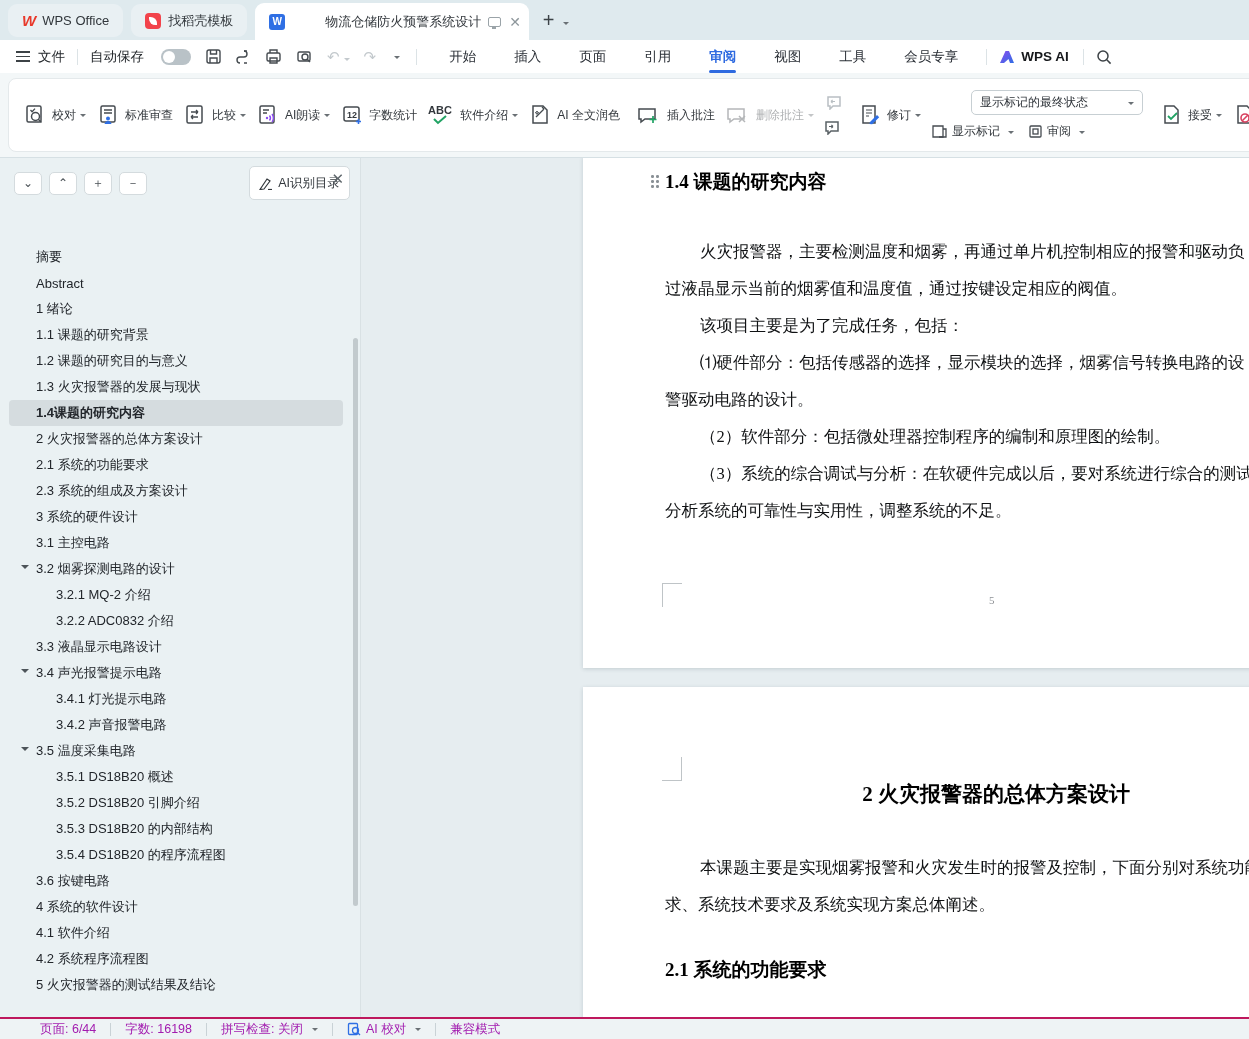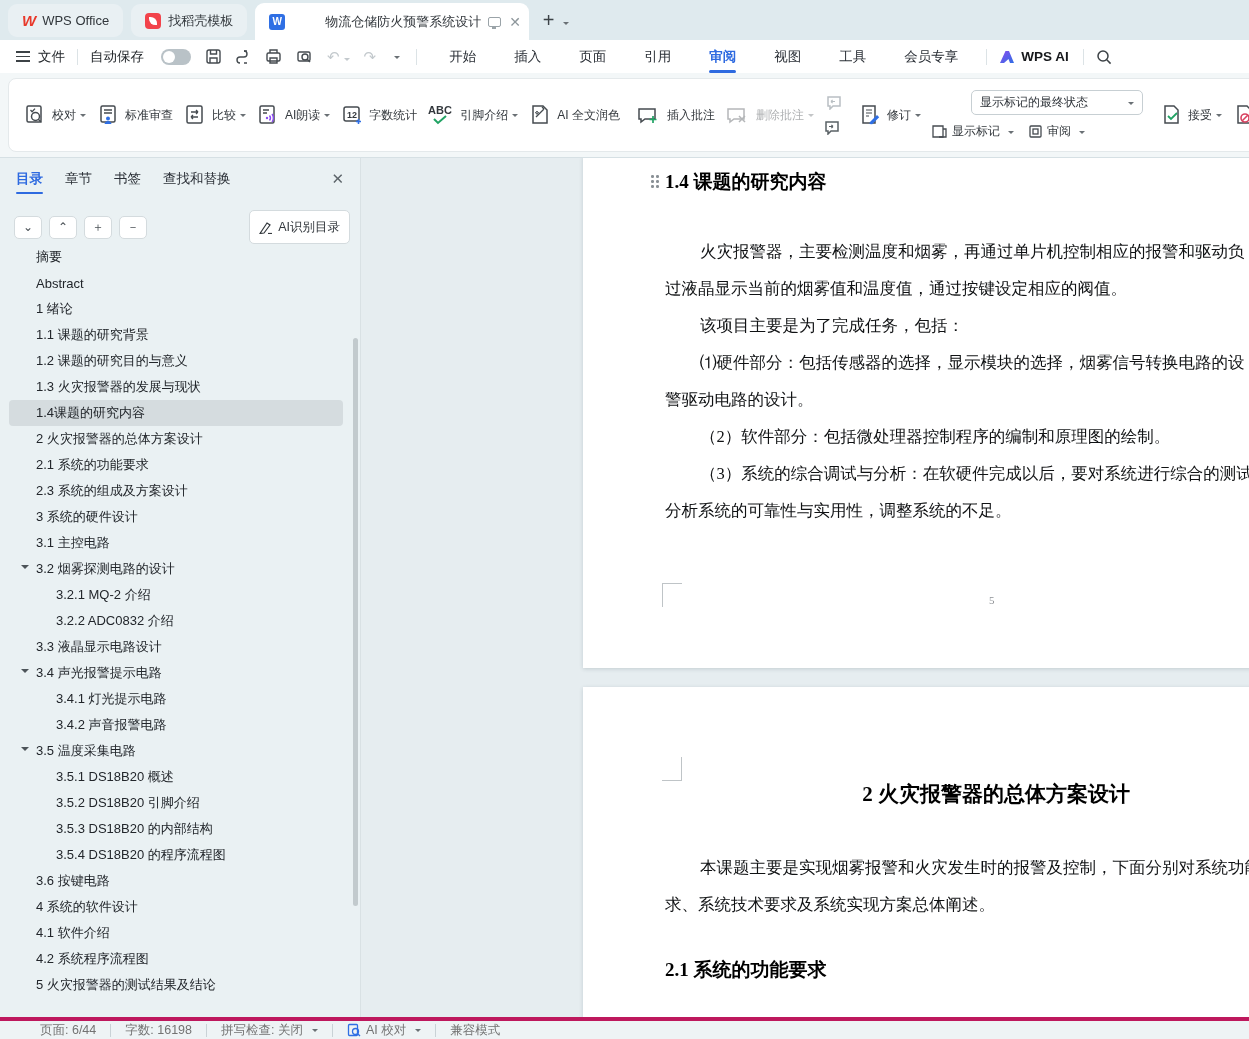--- a/index.html
+++ b/index.html
@@ -84,21 +84,21 @@
   .panel-close { margin-left:auto; color:#5d656a; font-size:15px; }
   .toc-tools { display:flex; align-items:center; padding:8px 10px 10px 14px; gap:7px; }
   .sq-btn { width:28px; height:23px; background:#fff; border:1px solid #d4dbde; border-radius:5px;
     display:flex; align-items:center; justify-content:center; font-size:12px; color:#4a5156; }
   .ai-toc-btn { margin-left:auto; height:25px; background:#fff; border:1px solid #d4dbde; border-radius:5px;
     display:flex; align-items:center; gap:5px; padding:16px 9px; font-size:12.5px; color:#33383d; }
   .toc-list { position:absolute; left:0; right:8px; top:86px; bottom:0; overflow:hidden; }
   .toc-row { position:relative; height:26px; display:flex; align-items:center; font-size:13px;
     color:#22262b; margin:0 9px; border-radius:4px; padding-left:27px; white-space:nowrap; cursor:default;}
   .toc-row.lv2 { padding-left:47px; }
-  .toc-row.selected { background:#d5dcdf; }
+  .toc-row.selected { background:#d5dcdf;font-weight:bold; }
   .toc-caret { display:none; position:absolute; left:12px; top:9px; width:0; height:0;
     border:4px solid transparent; border-top-color:#4d5459; }
   .toc-row.expand .toc-caret { display:block; }
   .side-scroll { position:absolute; right:2px; top:180px; width:5px; height:568px; border-radius:3px; background:#c2cacd;}
   
   .canvas { position:relative; flex:1; background:#e6edf0; overflow:hidden; }
   .page { position:absolute; left:222px; width:826px; background:#fff; box-shadow:0 1px 4px rgba(40,60,70,.18);}
   .page-1 { top:-2px; height:512px; }
   .page-2 { top:529px; height:340px; }
   .doc-serif { font-family:"Liberation Serif",serif; }
@@ -114,21 +114,21 @@
   .crop { position:absolute; width:20px; height:24px; }
   .crop-a { left:79px; top:427px; border-top:1px solid #bfc4c7; border-left:1px solid #bfc4c7; }
   .crop-b { left:79px; top:70px; border-bottom:1px solid #bfc4c7; border-right:1px solid #bfc4c7; }
   .pagenum { position:absolute; left:406px; top:438px; font-size:11px; color:#8e9296; }
   .h-center { position:absolute; left:0; width:826px; text-align:center; font-weight:bold;
     color:#000; font-size:21px; }
   .p6-heading { top:93px; }
   .p6-sub { top:270px; }
   
   .statusbar { position:absolute; left:0; bottom:0; width:100%; height:22px; background:#eef3f5;
-    border-top:4px solid #be185d; display:flex; align-items:center; font-size:12.5px; color:#737373;
+    border-top:2px solid #be185d; display:flex; align-items:center; font-size:12.5px; color:#a21caf;
     padding-left:40px; gap:14px; }
   .sdiv { width:1px; height:13px; background:#c9d2d6; }
   .s-item { display:flex; align-items:center; gap:5px; white-space:nowrap;}
   svg { flex:none; }
 </style>
 </head>
 <body>
 
 <div class="tabbar">
   <div class="tab">
@@ -274,21 +274,21 @@
         <span class="lbl">
             <span>字数统计</span>
           </span>
       </div>
       <div class="rbtn">
         <svg width="28" height="24" viewBox="0 0 28 24" fill="none">
             <text x="1" y="11" font-size="11" font-weight="bold" fill="#33383d" font-family="Liberation Sans,sans-serif">ABC</text>
             <path d="M7 16l4 4 8-7" stroke="#21a364" stroke-width="2" fill="none"></path>
           </svg>
         <span class="lbl">
-            <span>引脚介绍</span>
+            <span>软件介绍</span>
             <span class="caret-down"></span>
           </span>
       </div>
       <div class="rbtn">
         <svg width="24" height="24" viewBox="0 0 24 24" fill="none" stroke="#454b50" stroke-width="1.5">
             <path d="M5 3h10l4 4v13H5z"></path>
             <path d="M8 14l8-8M14 4l2 2" stroke-width="1.3"></path>
             <path d="M9 8l.5 1.2L10.7 9.7 9.5 10.2 9 11.4 8.5 10.2 7.3 9.7 8.5 9.2z" stroke-width="1"></path>
           </svg>
         <span class="lbl">
@@ -453,27 +453,20 @@
             <span>文档</span>
           </span>
       </div>
     </div>
   </div>
 </div>
 
 <div class="main">
 
   <div class="sidebar">
-    <div class="panel-tabs">
-
-    <span class="ptab active">目录</span>
-        <span class="ptab">章节</span>
-        <span class="ptab">书签</span>
-        <span class="ptab">查找和替换</span>
-      </div>
     <span class="panel-close" style="position:absolute; right:16px; top:12px;">✕</span>
     <div class="toc-tools">
       <span class="sq-btn">⌄</span>
       <span class="sq-btn">⌃</span>
       <span class="sq-btn">＋</span>
       <span class="sq-btn">－</span>
       <span class="ai-toc-btn">
         <svg width="14" height="13" viewBox="0 0 14 13" fill="none" stroke="#33383d" stroke-width="1.2">
             <path d="M2 11 L8 2 L11 4 L5 12 L1 12.5z"></path>
             <path d="M9 12.5h4"></path>

